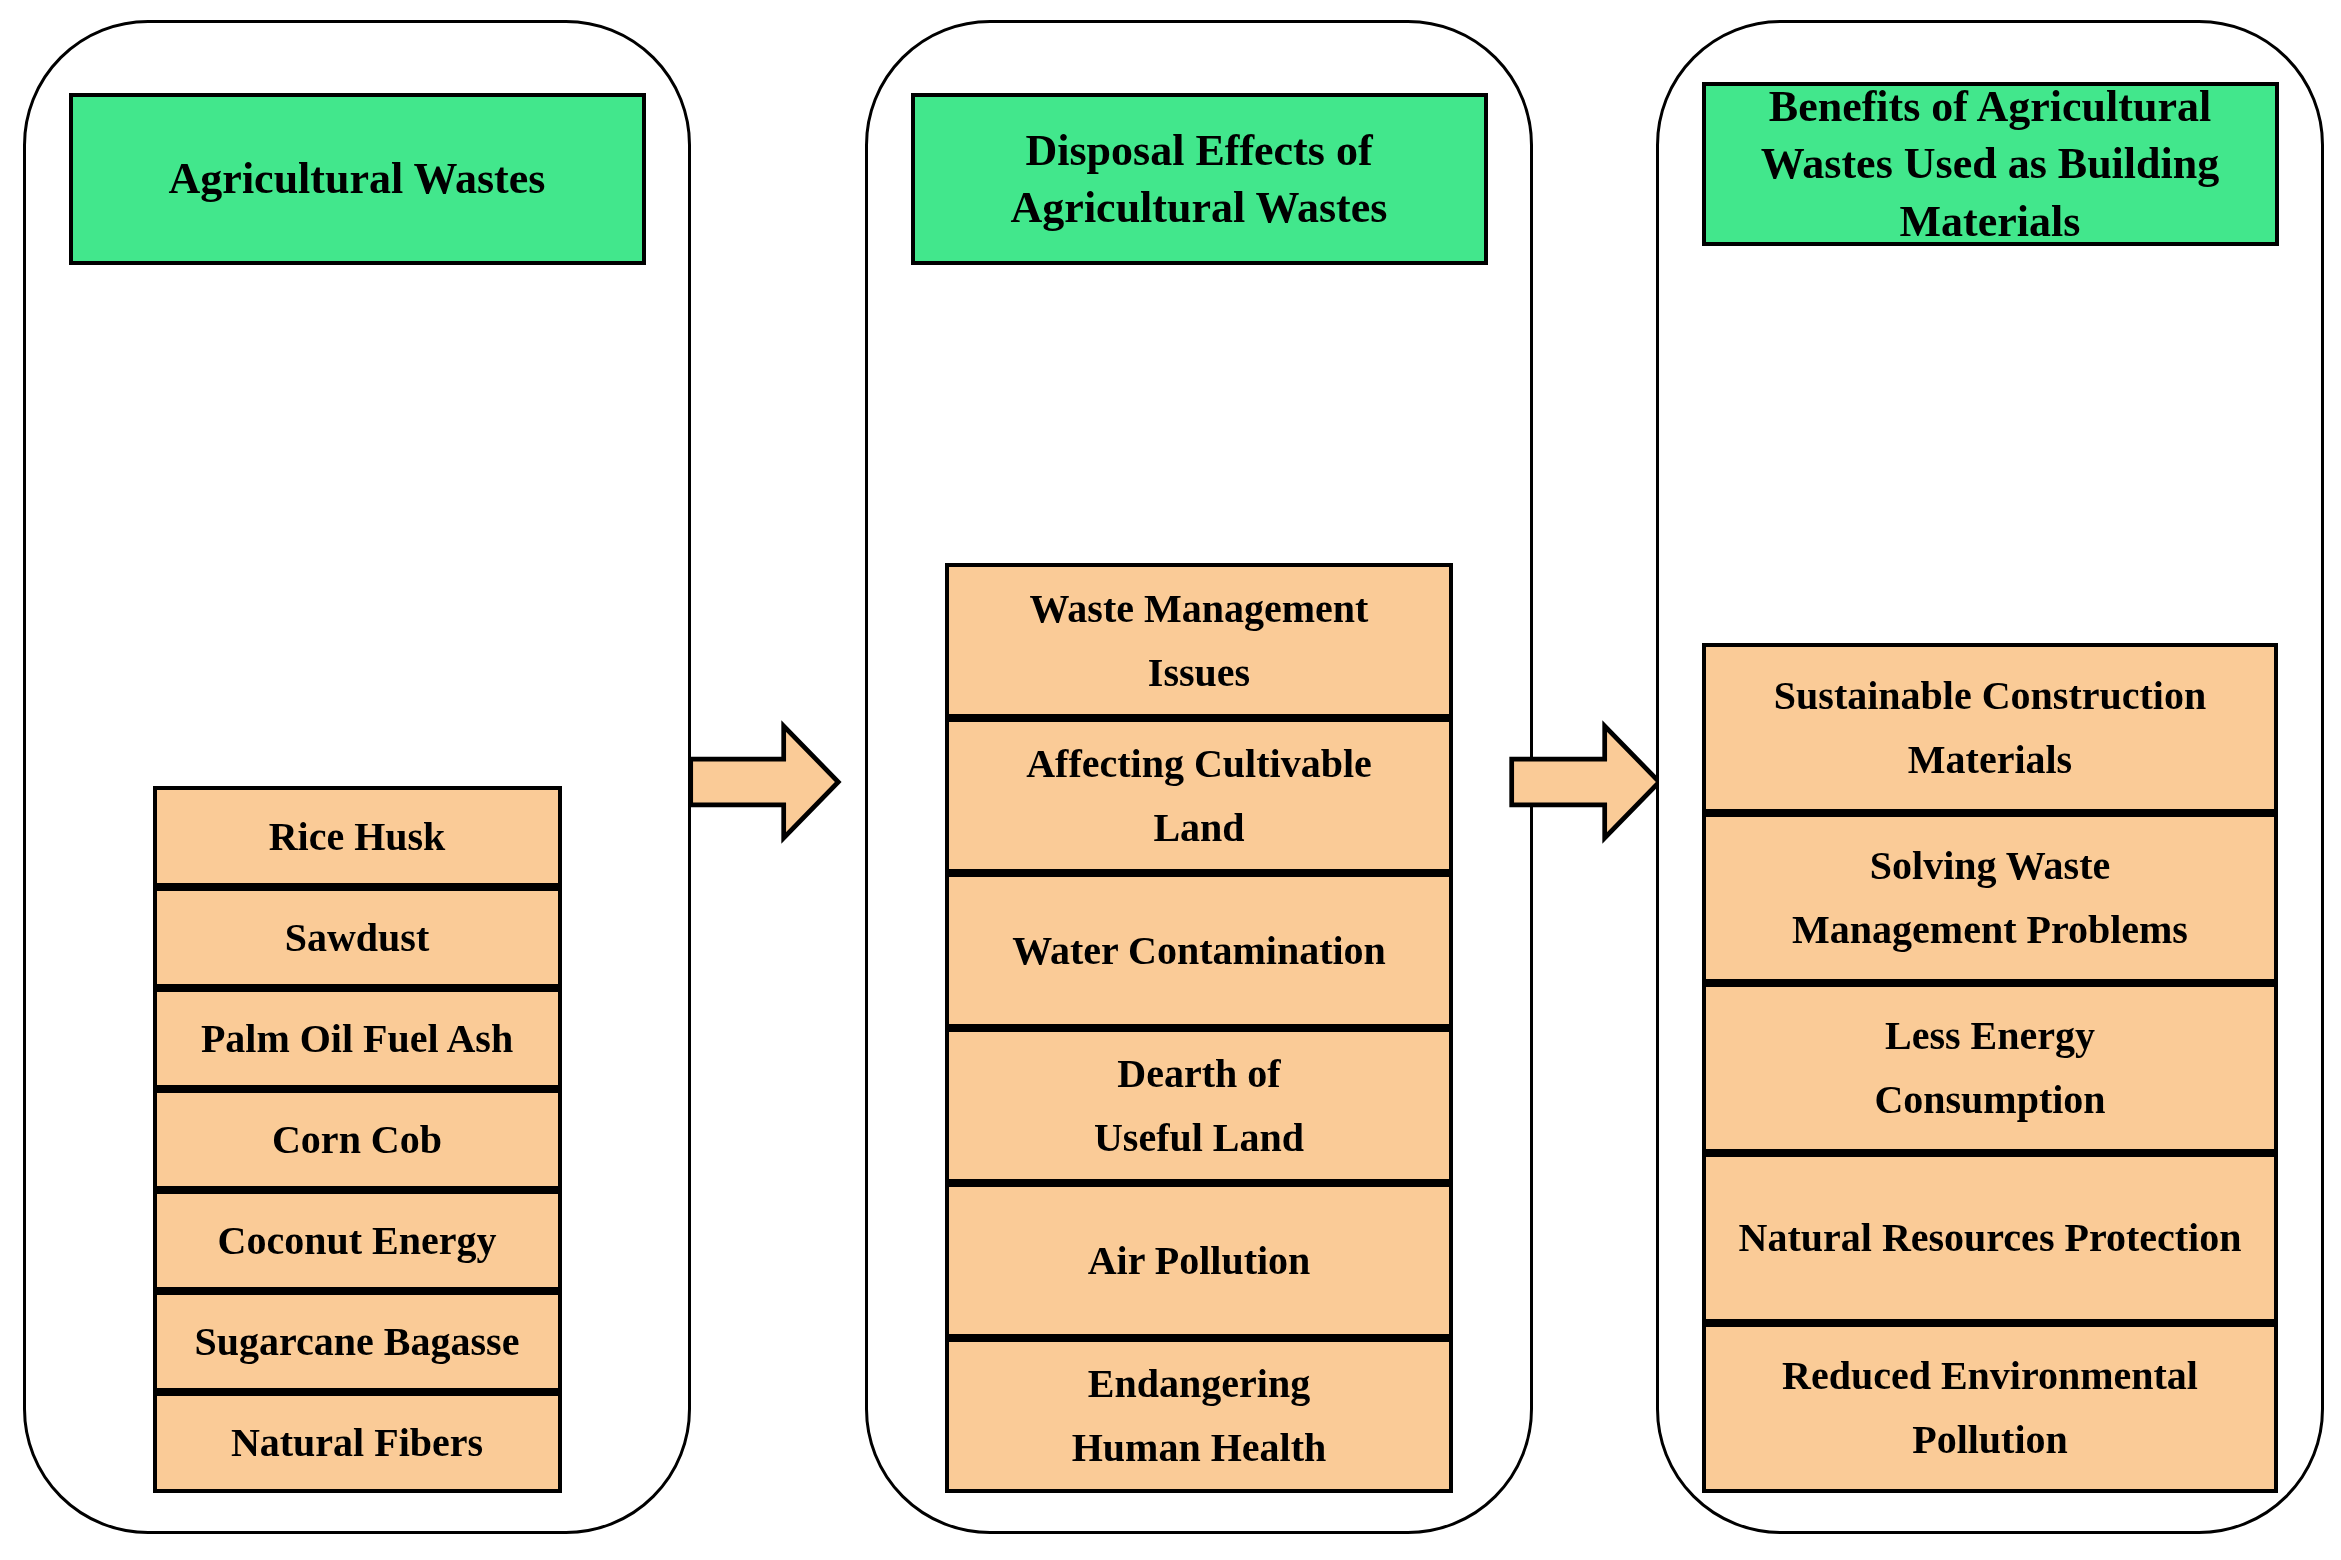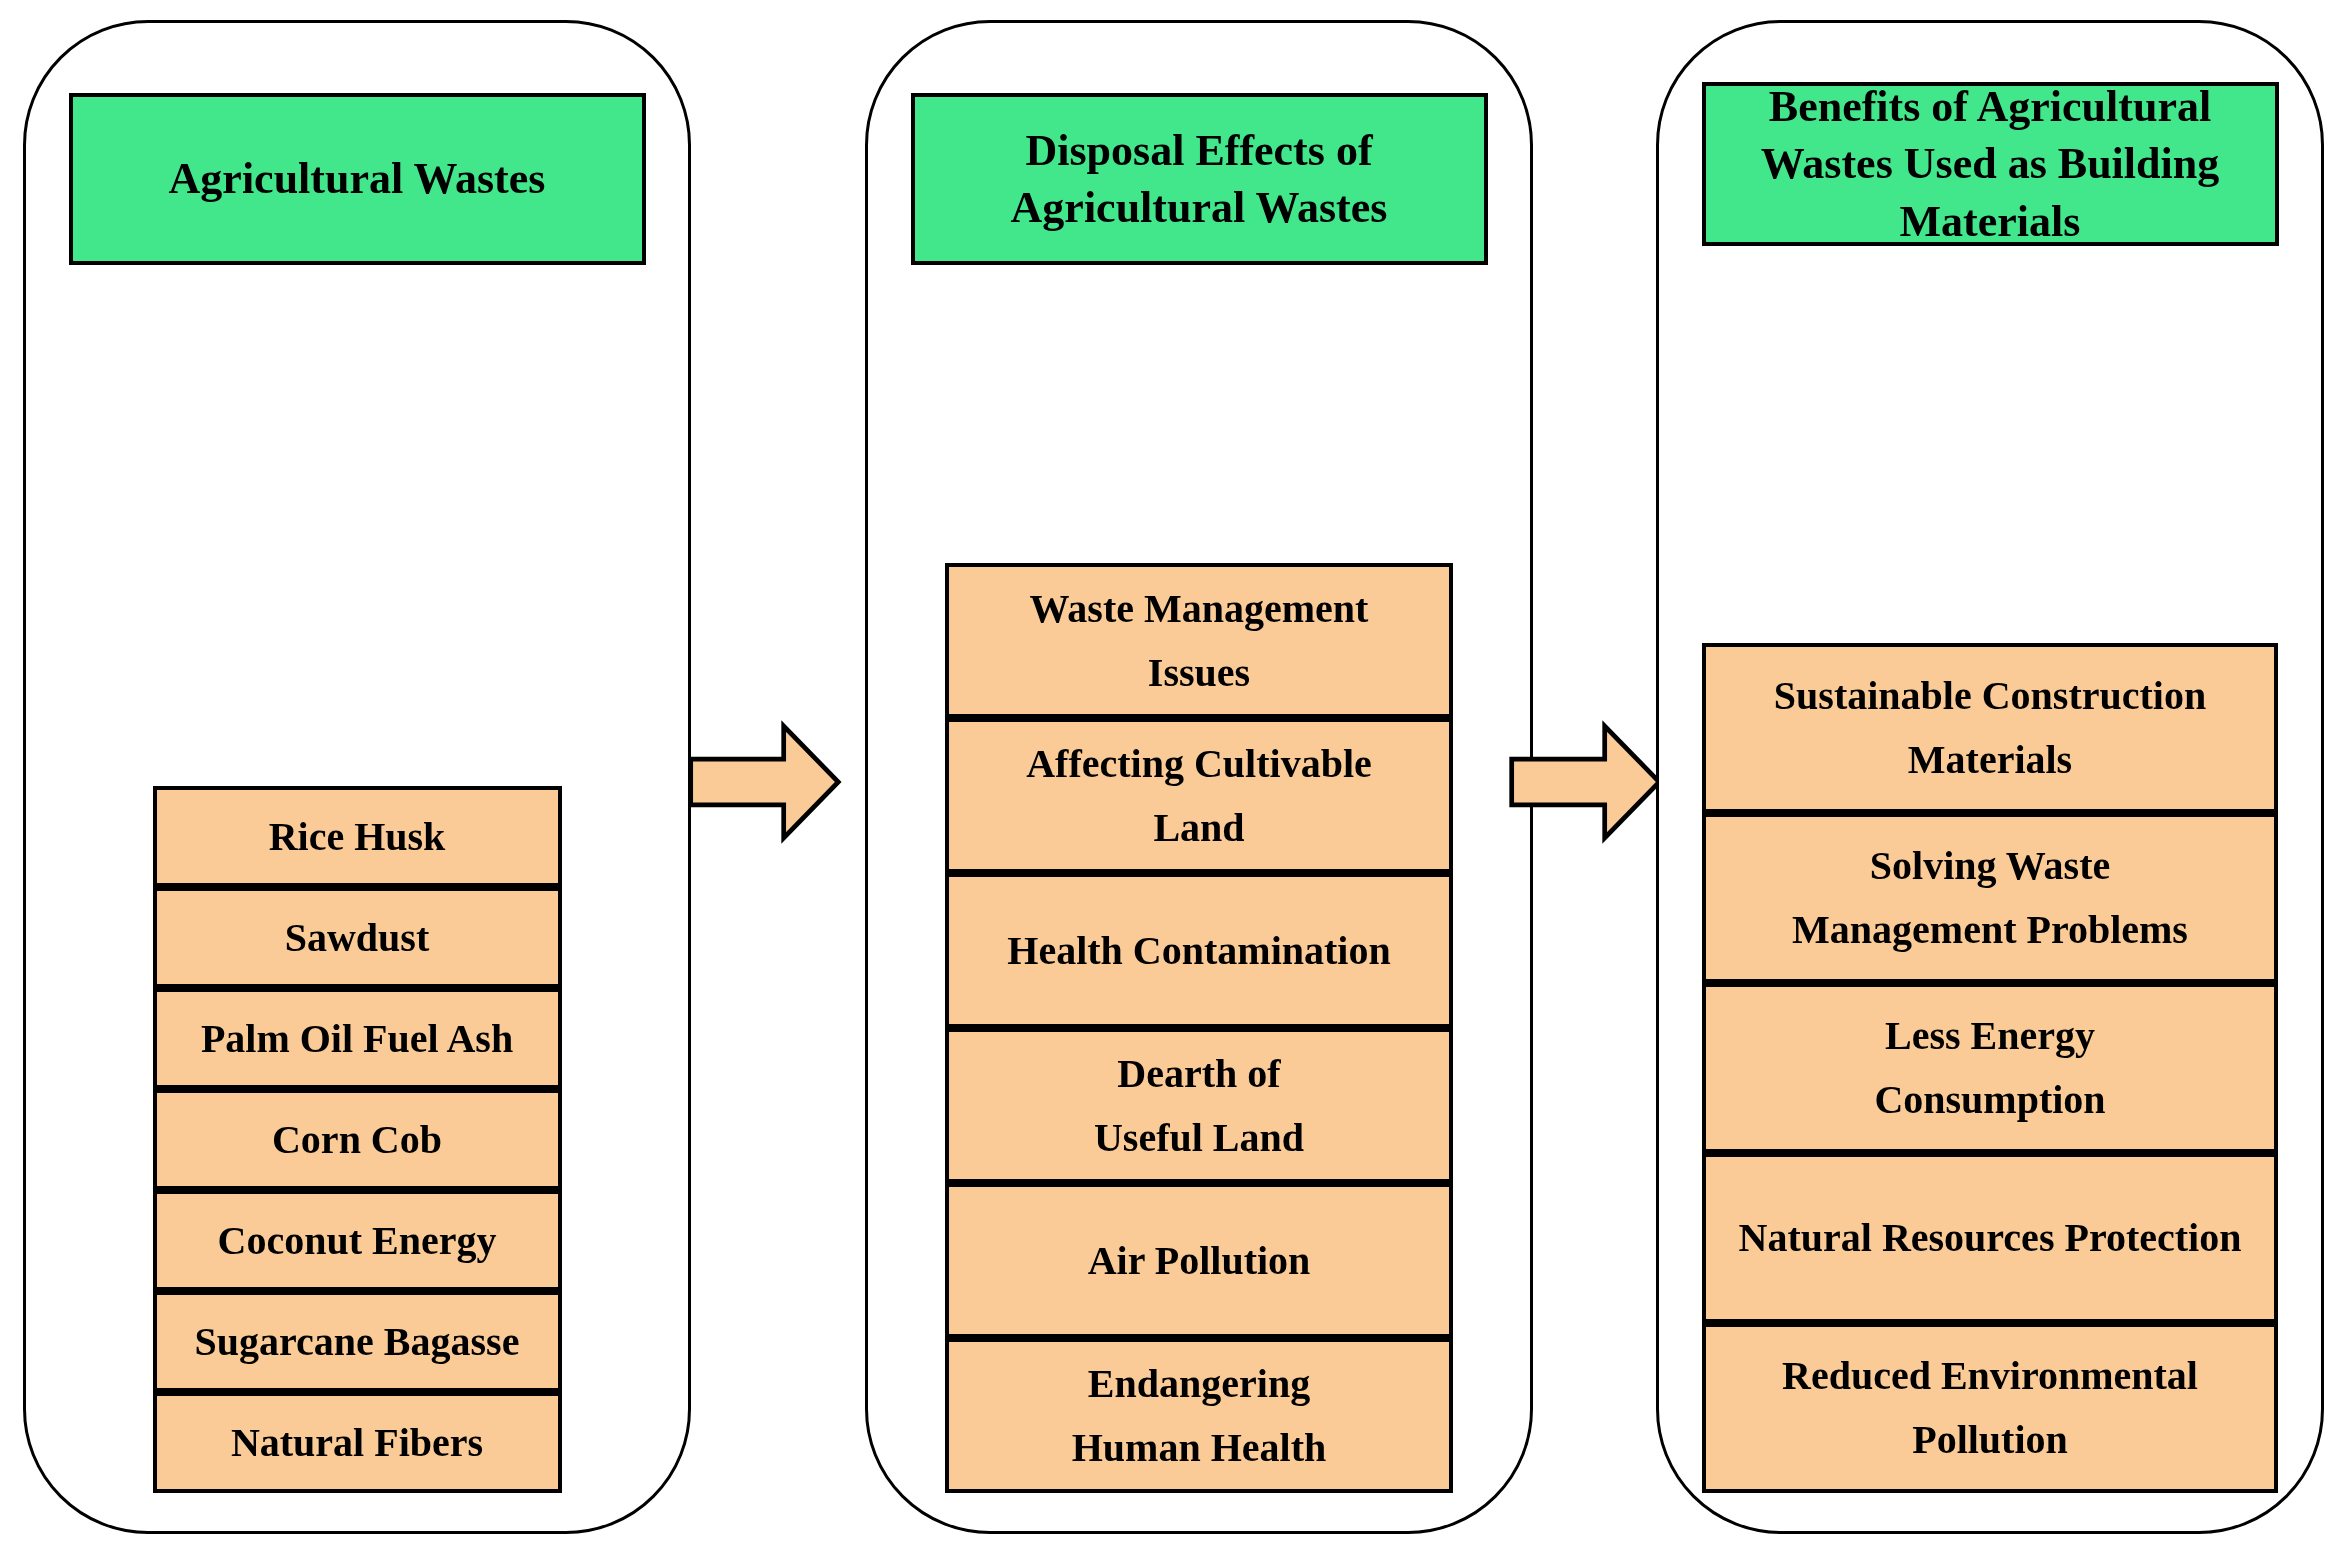--- a/index.html
+++ b/index.html
@@ -76,21 +76,21 @@
 </svg>
 
 <div class="container c1">
   <div class="header">Disposal Effects of
 Agricultural Wastes</div>
   <div class="items">
       <div class="item">Waste Management
 Issues</div>
       <div class="item">Affecting Cultivable
 Land</div>
-      <div class="item">Health Contamination</div>
+      <div class="item">Water Contamination</div>
       <div class="item">Dearth of
 Useful Land</div>
       <div class="item">Air Pollution</div>
       <div class="item">Endangering
 Human Health</div>
     </div>
 </div>
 
 <svg class="arrow a1" width="155" height="162" viewBox="0 0 230 240" aria-hidden="true">
   <polygon points="4,86 142,86 142,37 223,120 142,203 142,154 4,154"></polygon>

